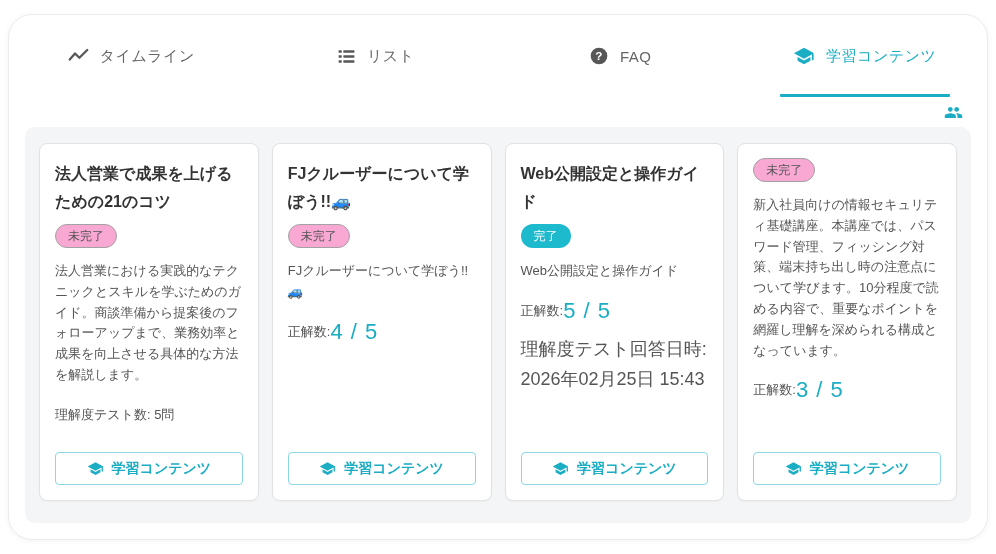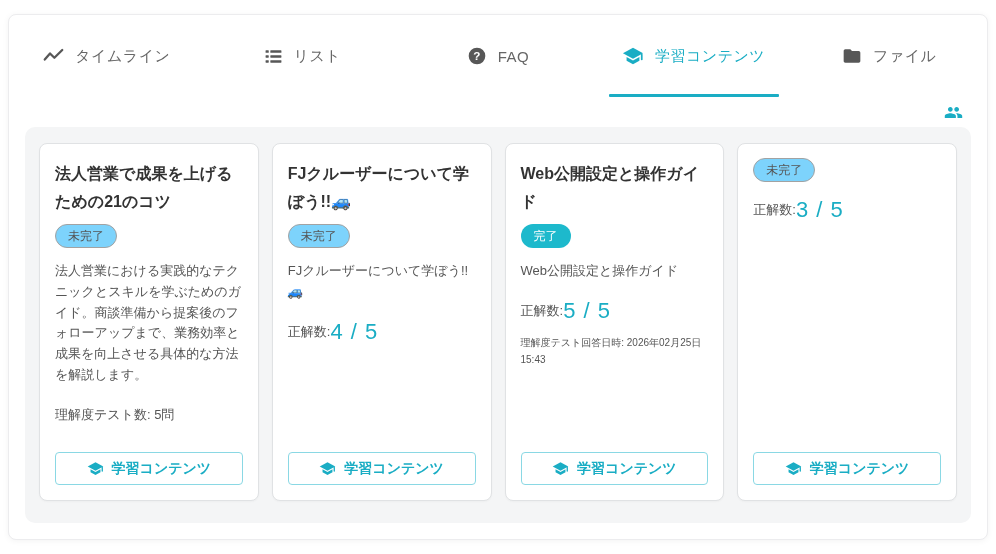--- a/index.html
+++ b/index.html
@@ -12,21 +12,21 @@
   }
   *{box-sizing:border-box;}
   html,body{margin:0;padding:0;}
   body{
     width:996px;height:554px;overflow:hidden;background:#ffffff;
     font-family:"Liberation Sans","DejaVu Sans",sans-serif;
     position:relative;
   }
   .panel{
     position:absolute;left:8px;top:14px;width:980px;height:526px;
-    background:#ffffff;border:1px solid #ececee;border-radius:8px;
+    background:#ffffff;border:1px solid #ececee;border-radius:24px;
     box-shadow:0 1px 6px rgba(0,0,0,.05);
   }
   
   .tabs{display:flex;height:82px;align-items:stretch;}
   .tab{
     flex:1;display:flex;align-items:center;justify-content:center;gap:11px;
     color:var(--tab-inactive);font-size:15px;letter-spacing:.5px;
     position:relative;cursor:pointer;
   }
   .tab .ticon{display:flex;color:var(--icon-gray);}
@@ -56,32 +56,32 @@
     box-shadow:0 1px 2px rgba(0,0,0,.03);overflow:hidden;
   }
   .card-title{
     font-size:16px;font-weight:bold;color:var(--text-dark);
     line-height:1.75;margin:2px 0 8px;
   }
   .badge{
     align-self:flex-start;font-size:12px;line-height:1;
     padding:5px 12px;border-radius:999px;margin-bottom:13px;
   }
-  .badge.incomplete{border:1px solid #a2a2a2;color:#555;background:#7dd3fc;}
+  .badge.incomplete{border:1px solid #a2a2a2;color:#555;background:#f9a8d4;}
   .badge.complete{border:1px solid transparent;background:var(--complete);color:#fff;}
   .card-desc{
     font-size:13px;color:var(--text-body);line-height:1.6;margin:0 0 14px;
     word-break:break-all;
   }
   .meta{font-size:13px;color:var(--text-body);margin:6px 0 0;}
   .score-row{display:flex;align-items:center;gap:0;margin:2px 0 10px;}
   .score-label{font-size:13px;color:var(--text-body);}
   .score-value{font-size:22px;color:var(--accent);letter-spacing:1px;}
   .answered{
-    font-size:10px;color:var(--text-body);line-height:1.7;
+    font-size:18px;color:var(--text-body);line-height:1.7;
     word-break:break-all;margin:0;
   }
   .course-btn{
     margin-top:auto;display:flex;align-items:center;justify-content:center;gap:8px;
     height:33px;width:100%;border:1px solid #8ad8e4;border-radius:4px;
     background:#ffffff;color:var(--accent);font-size:14px;font-weight:bold;
     font-family:inherit;cursor:pointer;
   }
   .course-btn .bicon{display:flex;color:var(--accent);}
   svg{display:block;}
@@ -134,29 +134,20 @@
         <svg width="22" height="22" viewBox="0 0 24 24" fill="currentColor">
             <path d="M12 3L1 9l11 6 11-6-11-6z"></path>
             <path d="M5 13.2v4L12 21l7-3.8v-4L12 17l-7-3.8z"></path>
             <rect x="20.6" y="9.6" width="1.9" height="7" rx="0.9"></rect>
           </svg>
       </span>
       <span>学習コンテンツ</span>
       <span class="underbar"></span>
     </div>
 
-    <div class="tab">
-      <span class="ticon">
-        <svg width="20" height="20" viewBox="0 0 24 24" fill="currentColor">
-            <path d="M10 4H4c-1.1 0-2 .9-2 2v12c0 1.1.9 2 2 2h16c1.1 0 2-.9 2-2V8c0-1.1-.9-2-2-2h-8l-2-2z"></path>
-          </svg>
-      </span>
-      <span>ファイル</span>
-
-    </div>
 
   </div>
 
   <div class="link-row">
     <button class="member-link">
       <span>
         <svg width="19" height="19" viewBox="0 0 24 24" fill="currentColor">
             <path d="M16 11c1.66 0 2.99-1.34 2.99-3S17.66 5 16 5c-1.66 0-3 1.34-3 3s1.34 3 3 3zm-8 0c1.66 0 2.99-1.34 2.99-3S9.66 5 8 5C6.34 5 5 6.34 5 8s1.34 3 3 3zm0 2c-2.33 0-7 1.17-7 3.5V19h14v-2.5c0-2.33-4.67-3.5-7-3.5zm8 0c-.29 0-.62.02-.97.05 1.16.84 1.97 1.97 1.97 3.45V19h6v-2.5c0-2.33-4.67-3.5-7-3.5z"></path>
           </svg>
       </span>
@@ -219,20 +210,21 @@
                 <path d="M5 13.2v4L12 21l7-3.8v-4L12 17l-7-3.8z"></path>
                 <rect x="20.6" y="9.6" width="1.9" height="7" rx="0.9"></rect>
               </svg>
           </span>
           <span>学習コンテンツ</span>
         </button>
       </div>
 
       <div class="card">
         <span class="badge incomplete">未完了</span>
+        <p class="card-desc">新入社員向けの情報セキュリティ基礎講座。本講座では、パスワード管理、フィッシング対策、端末持ち出し時の注意点について学びます。10分程度で読める内容で、重要なポイントを網羅し理解を深められる構成となっています。</p>
         <div class="score-row">
           <span class="score-label">正解数:</span>
           <span class="score-value">3 / 5</span>
         </div>
         <button class="course-btn">
           <span class="bicon">
             <svg width="17" height="17" viewBox="0 0 24 24" fill="currentColor">
                 <path d="M12 3L1 9l11 6 11-6-11-6z"></path>
                 <path d="M5 13.2v4L12 21l7-3.8v-4L12 17l-7-3.8z"></path>
                 <rect x="20.6" y="9.6" width="1.9" height="7" rx="0.9"></rect>

